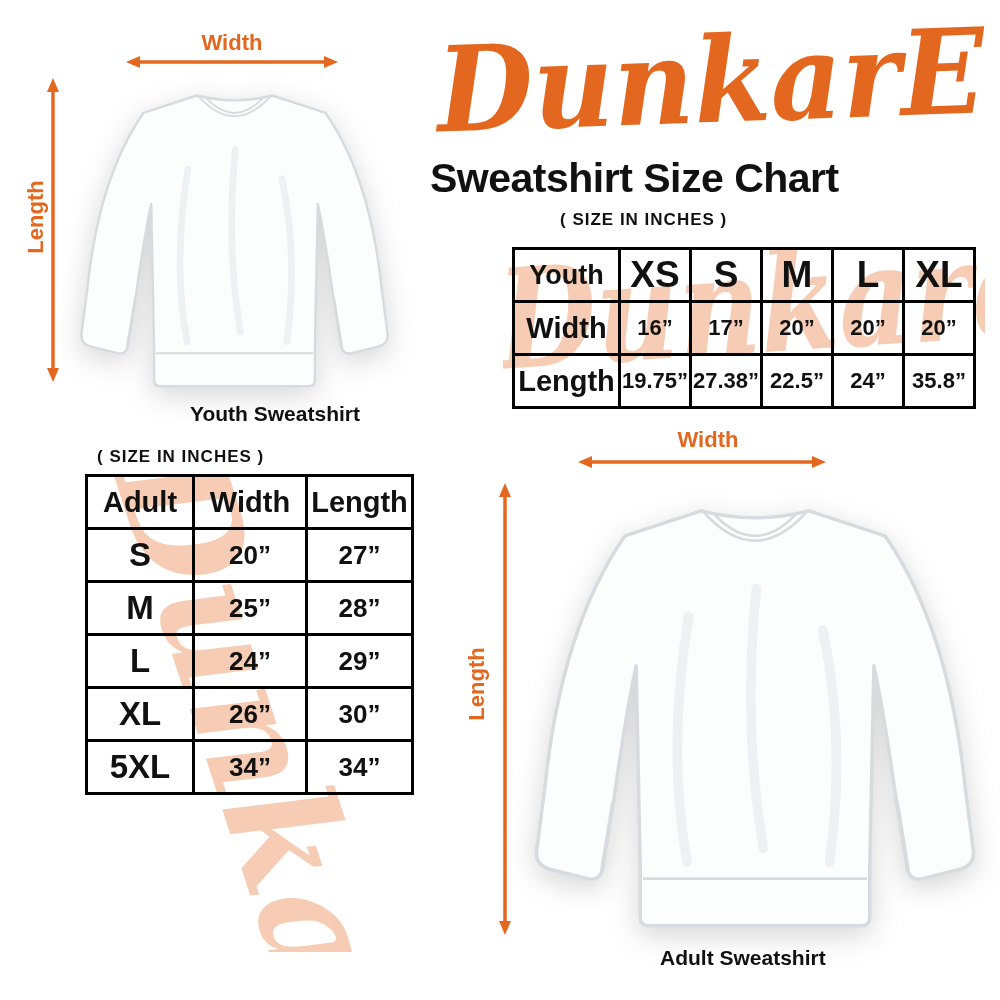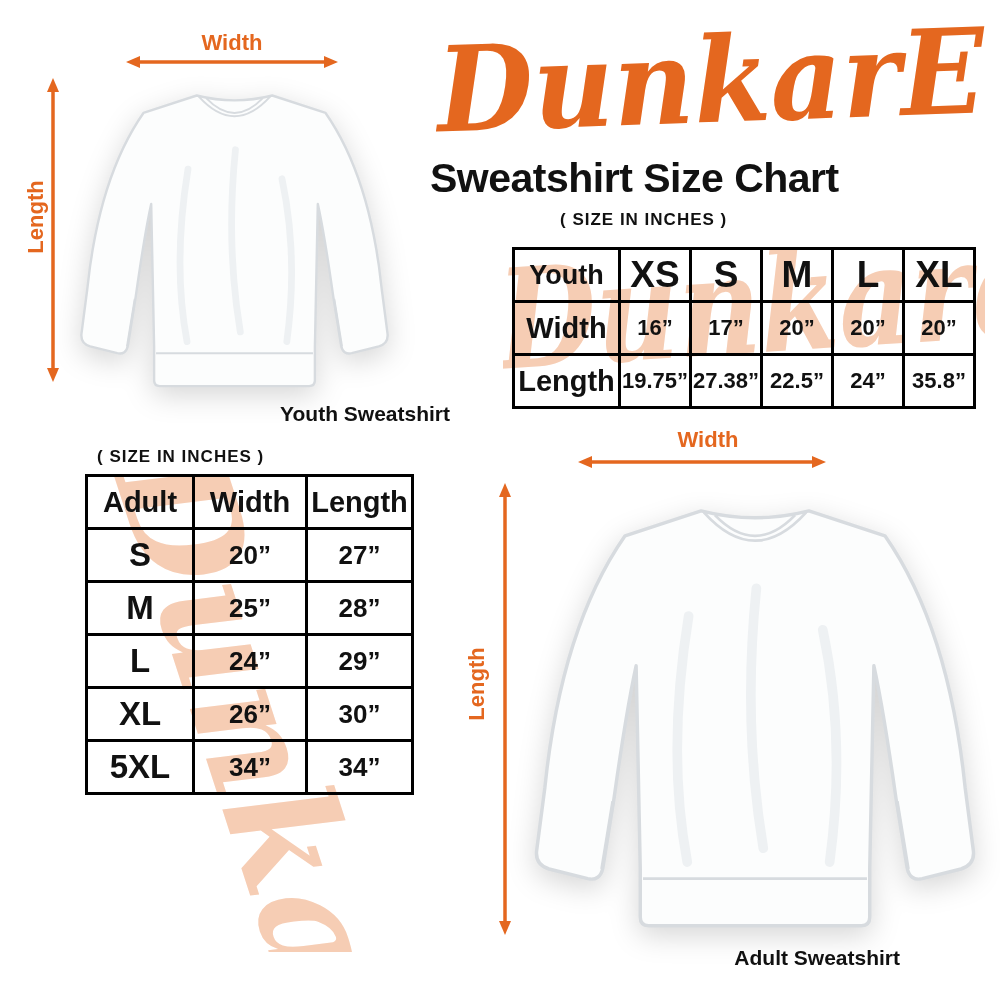--- a/index.html
+++ b/index.html
@@ -69,21 +69,21 @@
     transform: scaleX(0.82) rotate(-3deg); transform-origin: left top;
   }
   #adult-wm-wrap { left: 85px; top: 474px; width: 326px; height: 478px; }
   #adult-wm-wrap .wm-text {
     left: 150px; top: -40px; font-size: 150px;
     transform: rotate(72deg); transform-origin: left top;
   }
 
   
   .diagram-caption {
-    position: absolute; width: 260px; text-align: right;
+    position: absolute; width: 260px; text-align: left;
     font-size: 21px; font-weight: bold; color: #111111;
   }
 
   
   .shirt { position: absolute; filter: drop-shadow(0 8px 14px rgba(0,0,0,0.16)); }
 </style>
 </head>
 <body>
 
 <svg width="0" height="0" style="position:absolute">
@@ -244,13 +244,13 @@
 </svg>
 
 <div class="dim-label-vert" style="left:417px; top:671px;">Length</div>
 
 <div class="shirt" style="left:520px; top:470px;">
   <svg width="470" height="480">
       <use href="#sweatshirt"></use>
     </svg>
 </div>
 
-<div class="diagram-caption" style="left:640px; top:946px;">Adult Sweatshirt</div>
+<div class="diagram-caption" style="left:660px; top:946px;">Adult Sweatshirt</div>
 
 </body></html>

